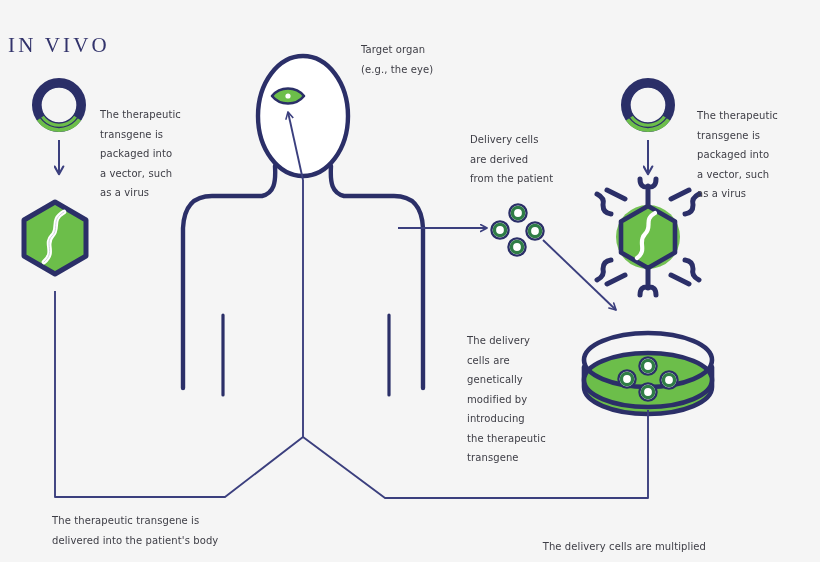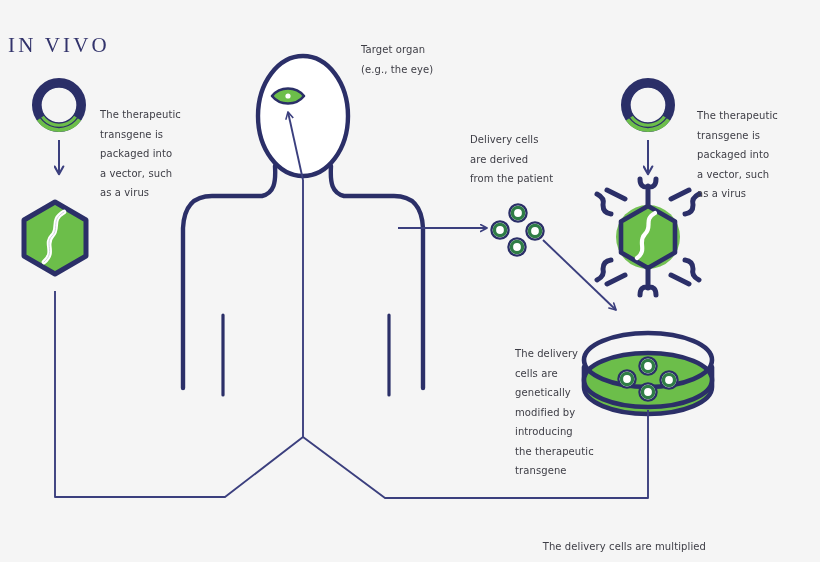--- a/index.html
+++ b/index.html
@@ -203,25 +203,27 @@
   <div class="txt" style="left:470px; top:130px; width:150px;">Delivery cells
 are derived
 from the patient</div>
 
   <div class="txt" style="left:697px; top:106px; width:125px;">The therapeutic
 transgene is
 packaged into
 a vector, such
 as a virus</div>
 
-  <div class="txt" style="left:467px; top:344px; width:120px;margin-left:48px;">The delivery
+  <div class="txt" style="left:467px; top:331px; width:120px;">The delivery
 cells are
 genetically
 modified by
 introducing
 the therapeutic
 transgene</div>
 
+  <div class="txt" style="left:52px; top:511px; width:300px;">The therapeutic transgene is
+delivered into the patient's body</div>
 
   <div class="txt" style="left:396px; top:537px; width:310px;text-align:right;">The delivery cells are multiplied
 and returned to the patient</div>
 
 </div>
 
 </body></html>

